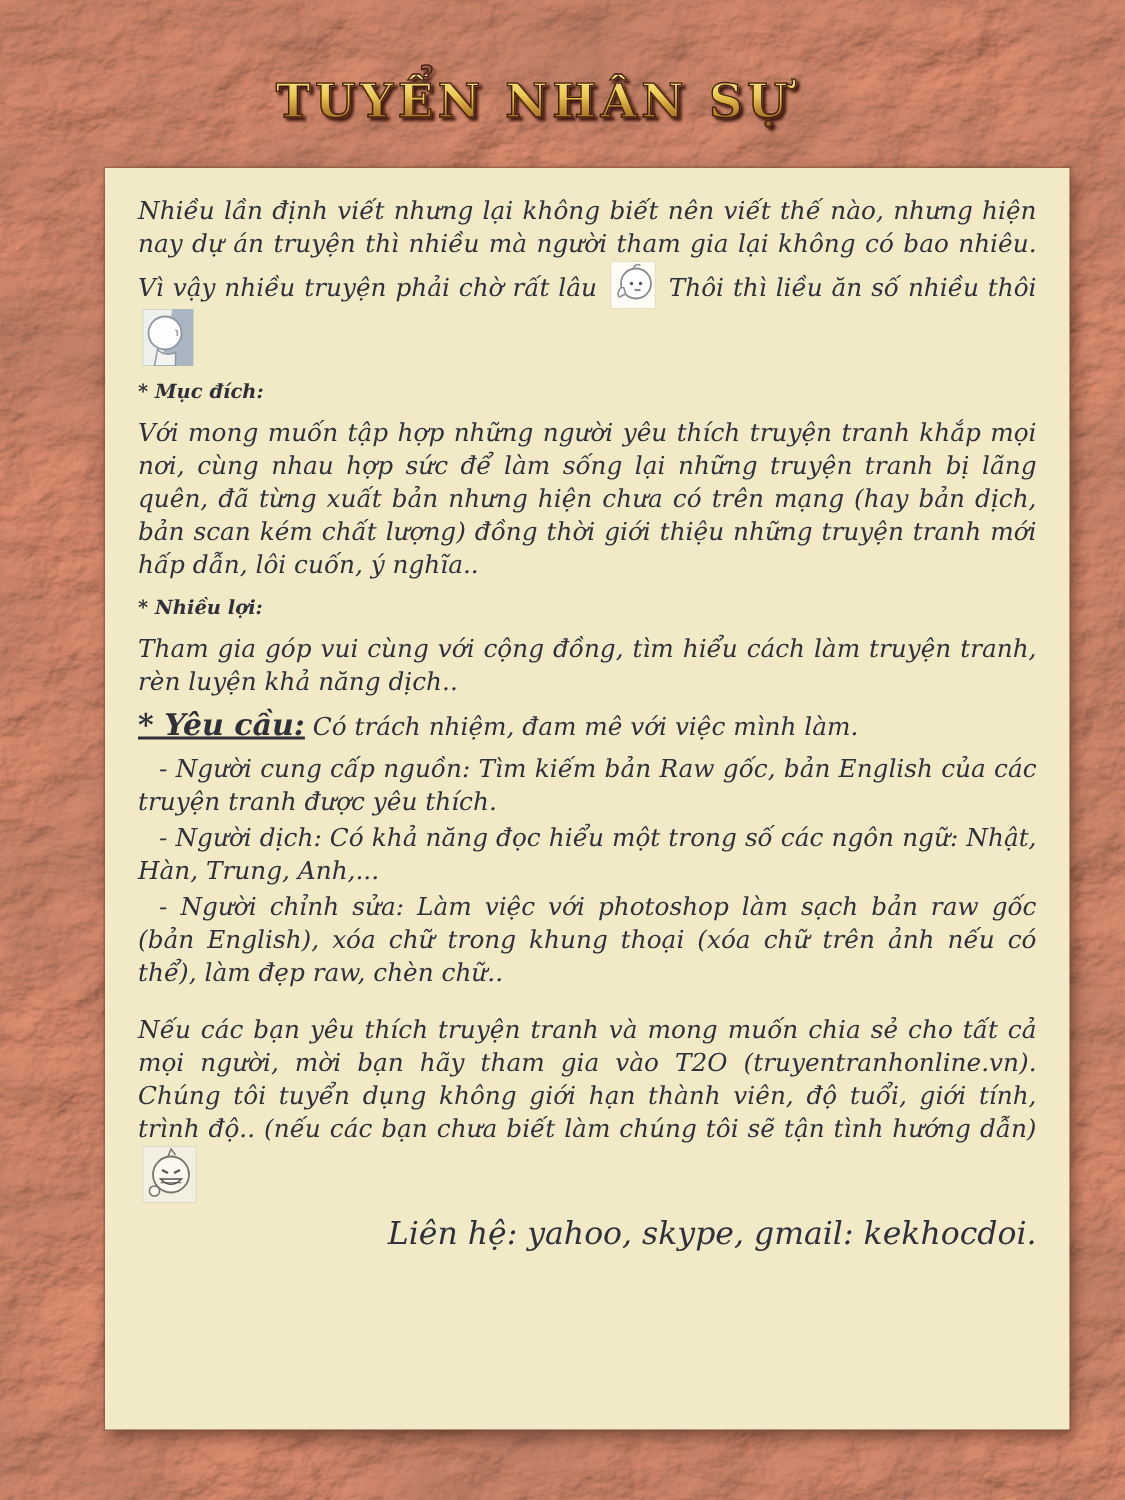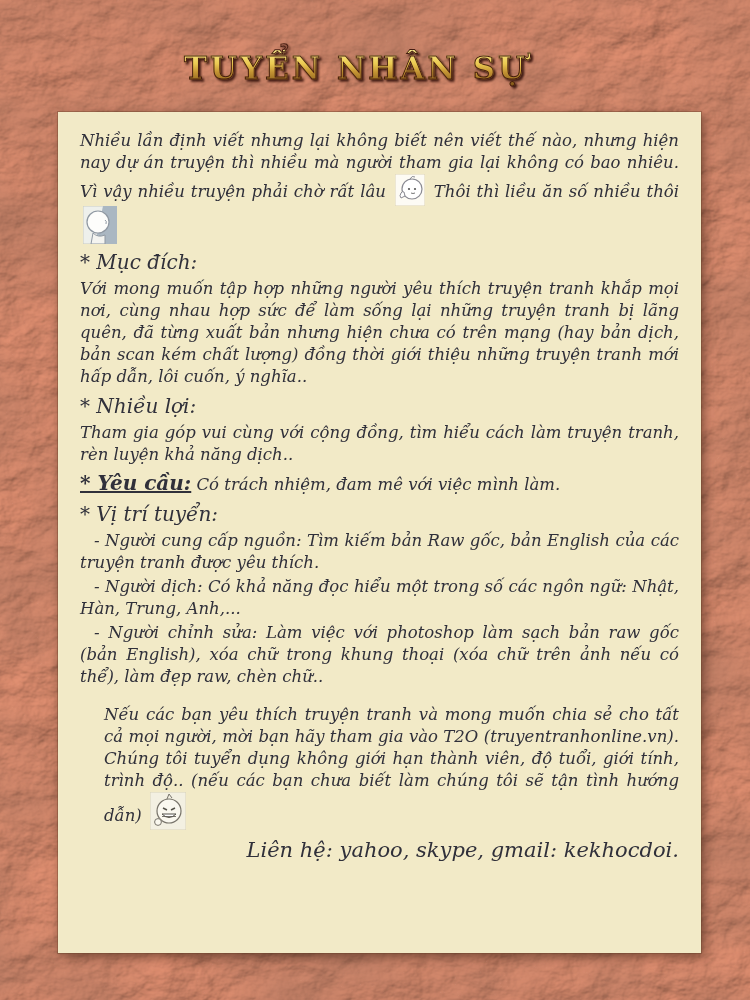--- a/index.html
+++ b/index.html
@@ -10,30 +10,30 @@
   .bg{position:absolute;left:0;top:0;z-index:0;}
   .title{
     position:absolute;top:50px;left:0;width:712px;margin:0;text-align:center;z-index:2;
     font-family:"DejaVu Serif",serif;font-weight:bold;font-size:31px;letter-spacing:3px;
     background:linear-gradient(180deg,#f7e98c 0%,#eccb52 38%,#c29232 62%,#7d5517 100%);
     -webkit-background-clip:text;background-clip:text;color:transparent;
     -webkit-text-stroke:1px #451c10;
     filter:drop-shadow(2px 2px 1px rgba(40,8,4,.85));
   }
   .panel{
-    position:absolute;left:58px;top:112px;width:643px;height:841px;box-sizing:border-box;
+    position:absolute;left:70px;top:112px;width:643px;height:841px;box-sizing:border-box;
     background:#f2eac7;padding:18px 22px 10px;z-index:1;overflow:hidden;
     color:#30303a;font-style:italic;
     box-shadow:0 0 0 1px rgba(110,70,45,.4),3px 4px 10px rgba(40,18,8,.5);
   }
   .para{margin:0 0 6px;font-size:16.5px;line-height:22px;text-align:justify;}
-  .hline{margin:2px 0 4px;font-size:20px;font-weight:normal;line-height:24px;}
+  .hline{margin:2px 0 4px;font-size:13px;font-weight:bold;line-height:24px;}
   .hinline{font-weight:bold;font-size:20px;text-decoration:underline;}
   .item{text-indent:14px;margin-bottom:2px;}
-  .outro{margin-top:16px;margin-left:24px;}
+  .outro{margin-top:16px;}
   .contact{text-align:right;font-size:21px;margin:6px 0 2px;line-height:28px;}
   .slogan{text-align:center;font-size:23px;margin:0 0 4px;line-height:30px;}
   .emo{display:inline-block;vertical-align:-9px;margin:0 3px;line-height:0;}
 </style>
 </head>
 <body>
 
 <svg class="bg" width="750" height="1000" viewBox="0 0 750 1000" aria-hidden="true">
   <defs>
     <filter id="rockLight" x="-5%" y="-5%" width="110%" height="110%">
@@ -88,21 +88,20 @@
 
   <p class="hline">* Mục đích:</p>
   <p class="para">Với mong muốn tập hợp những người yêu thích truyện tranh khắp mọi nơi, cùng nhau hợp sức để làm sống lại những truyện tranh bị lãng quên, đã từng xuất bản nhưng hiện chưa có trên mạng (hay bản dịch, bản scan kém chất lượng) đồng thời giới thiệu những truyện tranh mới hấp dẫn, lôi cuốn, ý nghĩa..</p>
 
   <p class="hline">* Nhiều lợi:</p>
   <p class="para">Tham gia góp vui cùng với cộng đồng, tìm hiểu cách làm truyện tranh, rèn luyện khả năng dịch..</p>
 
   <p class="para"><span class="hinline">* Yêu cầu:</span> <span>Có trách nhiệm, đam mê với việc mình làm.</span></p>
 
 
-  <p class="hline">* Vị trí tuyển:</p>
   <p class="para item">- Người cung cấp nguồn: Tìm kiếm bản Raw gốc, bản English của các truyện tranh được yêu thích.</p>
   <p class="para item">- Người dịch: Có khả năng đọc hiểu một trong số các ngôn ngữ: Nhật, Hàn, Trung, Anh,...</p>
   <p class="para item">- Người chỉnh sửa: Làm việc với photoshop làm sạch bản raw gốc (bản English), xóa chữ trong khung thoại (xóa chữ trên ảnh nếu có thể), làm đẹp raw, chèn chữ..</p>
 
   <p class="para outro">
     <span>Nếu các bạn yêu thích truyện tranh và mong muốn chia sẻ cho tất cả mọi người, mời bạn hãy tham gia vào T2O (truyentranhonline.vn). Chúng tôi tuyển dụng không giới hạn thành viên, độ tuổi, giới tính, trình độ.. (nếu các bạn chưa biết làm chúng tôi sẽ tận tình hướng dẫn)</span>
     <span class="emo">
       <svg width="36" height="38" viewBox="0 0 36 38">
         <rect x="0" y="0" width="36" height="38" fill="#f3f0e2" stroke="#d8d2b8"></rect>
         <circle cx="19" cy="19" r="12" fill="#faf8ef" stroke="#77736a" stroke-width="1.2"></circle>

